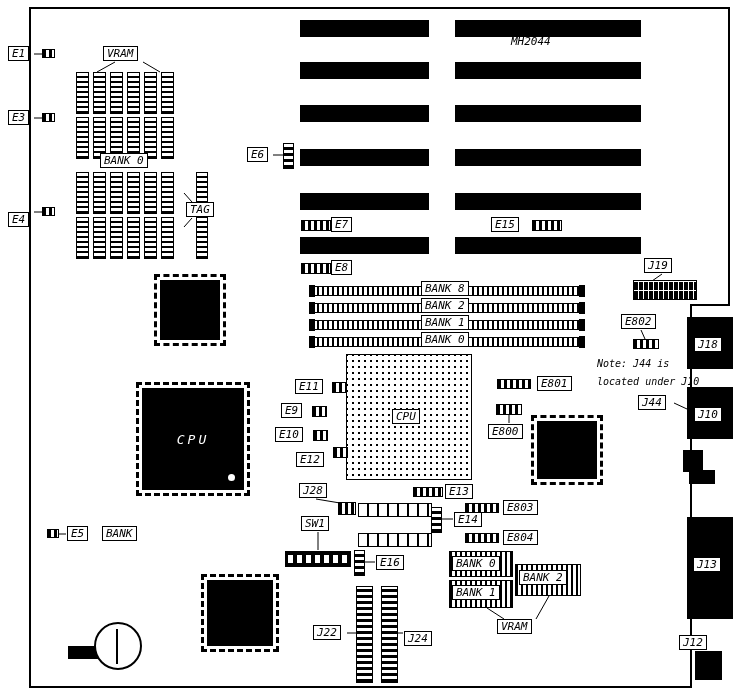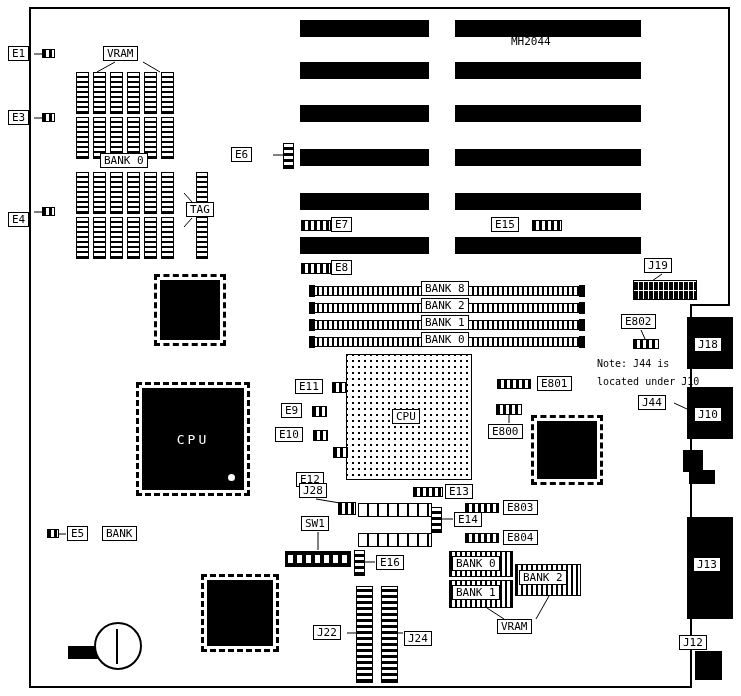--- a/index.html
+++ b/index.html
@@ -1,18 +1,18 @@
 <!DOCTYPE html>
 <html><head>
 <meta charset="utf-8">
 <style>
   * { margin:0; padding:0; box-sizing:border-box; }
   html,body { background:#fff; }
   body { font-family:"DejaVu Sans Mono","Liberation Mono",monospace; }
-  .board { position:relative; width:741px; height:696px; background:#fff; overflow:hidden; }
+  .board { position:relative; width:741px; height:696px; background:#fff; overflow:hidden;font-style:italic; }
   .wires { position:absolute; left:0; top:0; z-index:1; }
   .comp { position:absolute; z-index:2; }
   .lbl { position:absolute; z-index:4; border:1px solid #000; background:#fff; color:#000;
          font-size:11px; line-height:13px; padding:0 3px; white-space:nowrap; }
   .txt { position:absolute; z-index:4; color:#000; white-space:nowrap; font-size:11px; }
   .isa  { background:#000; }
   .dip  { border:1px solid #000; background:repeating-linear-gradient(0deg,#000 0 2px,#fff 2px 5px); }
   .qfp  { background:#000; outline:3px dashed #000; outline-offset:3px; }
   .pga  { border:1px solid #000;
           background-image:radial-gradient(circle,#000 1.3px,rgba(0,0,0,0) 1.5px);
@@ -177,37 +177,37 @@
   <div class="comp blk" style="left:689px;top:470px;width:26px;height:14px"></div>
   <div class="comp blk" style="left:687px;top:517px;width:46px;height:102px"></div>
   <div class="comp blk" style="left:695px;top:651px;width:27px;height:29px"></div>
 
   <div class="lbl" style="left:8px;top:46px">E1</div>
   <div class="lbl" style="left:103px;top:46px">VRAM</div>
   <div class="lbl" style="left:8px;top:110px">E3</div>
   <div class="lbl" style="left:100px;top:153px">BANK 0</div>
   <div class="lbl" style="left:8px;top:212px">E4</div>
   <div class="lbl" style="left:186px;top:202px">TAG</div>
-  <div class="lbl" style="left:231px;top:147px">E6</div>
+  <div class="lbl" style="left:247px;top:147px">E6</div>
   <div class="lbl" style="left:331px;top:217px">E7</div>
   <div class="lbl" style="left:491px;top:217px">E15</div>
   <div class="lbl" style="left:331px;top:260px">E8</div>
   <div class="lbl" style="left:644px;top:258px">J19</div>
   <div class="lbl" style="left:621px;top:314px">E802</div>
   <div class="lbl" style="left:694px;top:337px">J18</div>
   <div class="txt" style="left:597px;top:358px;font-size:10px">Note:  J44 is</div>
   <div class="txt" style="left:597px;top:376px;font-size:10px">located under J10</div>
   <div class="lbl" style="left:638px;top:395px">J44</div>
   <div class="lbl" style="left:694px;top:407px">J10</div>
   <div class="lbl" style="left:537px;top:376px">E801</div>
   <div class="lbl" style="left:488px;top:424px">E800</div>
   <div class="lbl" style="left:295px;top:379px">E11</div>
   <div class="lbl" style="left:281px;top:403px">E9</div>
   <div class="lbl" style="left:275px;top:427px">E10</div>
-  <div class="lbl" style="left:296px;top:472px">E12</div>
+  <div class="lbl" style="left:296px;top:452px">E12</div>
   <div class="lbl" style="left:445px;top:484px">E13</div>
   <div class="lbl" style="left:299px;top:483px">J28</div>
   <div class="lbl" style="left:454px;top:512px">E14</div>
   <div class="lbl" style="left:503px;top:500px">E803</div>
   <div class="lbl" style="left:503px;top:530px">E804</div>
   <div class="lbl" style="left:301px;top:516px">SW1</div>
   <div class="lbl" style="left:376px;top:555px">E16</div>
   <div class="lbl" style="left:67px;top:526px">E5</div>
   <div class="lbl" style="left:102px;top:526px">BANK</div>
   <div class="lbl" style="left:452px;top:556px">BANK 0</div>

